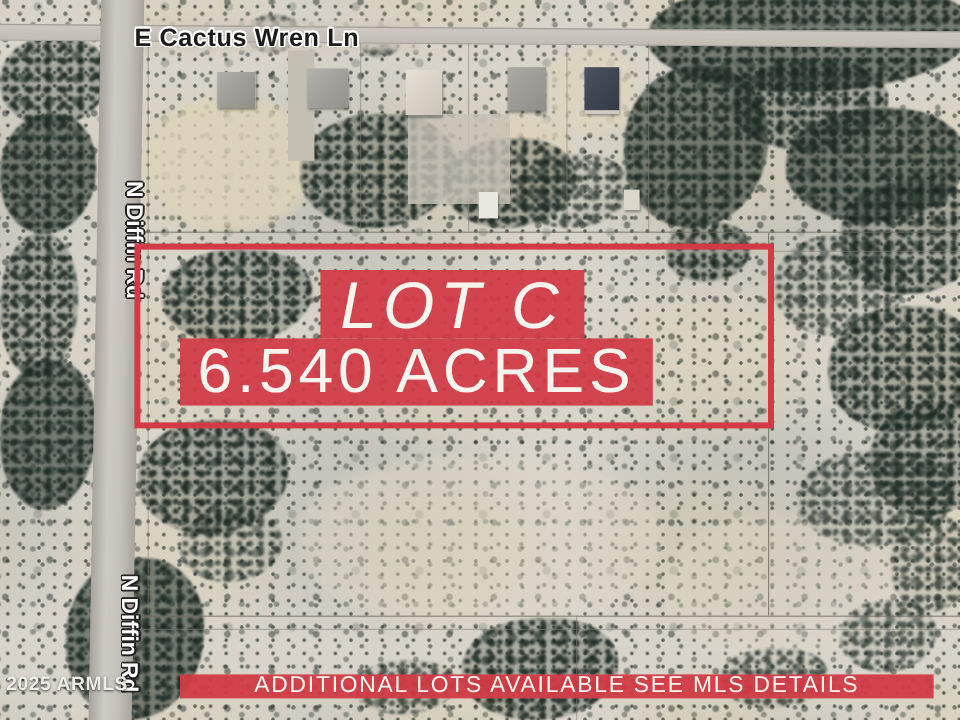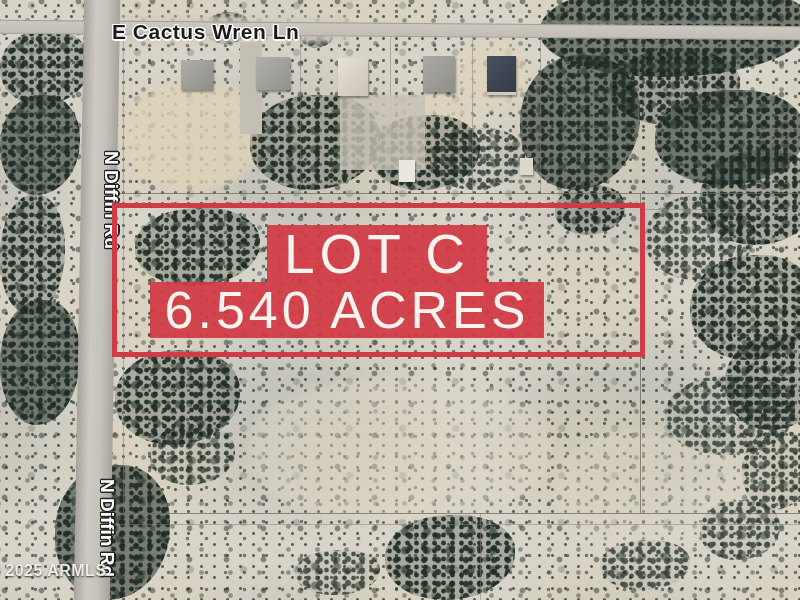--- a/index.html
+++ b/index.html
@@ -62,21 +62,21 @@
   .label-light { color:var(--label-light,#ffffff);
     text-shadow:-1px -1px 0 #222,1px -1px 0 #222,-1px 1px 0 #222,1px 1px 0 #222,
                 0 -1.5px 0 #222,0 1.5px 0 #222,-1.5px 0 0 #222,1.5px 0 0 #222; }
   .vlabel { transform:rotate(90deg); transform-origin:center; text-align:center; }
   
   .lot-box { position:absolute; left:112px; top:203px; width:533px; height:154px;
     border:5px solid var(--overlay-red,#d23b46); box-sizing:border-box; z-index:30; }
   .lot-line { position:absolute; z-index:31; display:flex; align-items:center; justify-content:center;
     background:rgba(210,58,69,.93); color:var(--overlay-text,#f7f4ef); }
   .lot-line1 { left:267px; top:225px; width:220px; height:57px;
-    font-size:55px; letter-spacing:5px; }
+    font-size:55px; letter-spacing:5px;font-style:italic; }
   .lot-line2 { left:150px; top:282px; width:394px; height:56px;
     font-size:52px; letter-spacing:4px; }
   .banner { position:absolute; left:150px; top:562px; width:628px; height:20px;
     background:rgba(210,58,69,.95); color:var(--overlay-text,#f7f4ef); z-index:32;
     font-size:19px; letter-spacing:1.5px; line-height:20px; text-align:center; white-space:nowrap; }
   .watermark { position:absolute; left:-12px; top:562px; z-index:40;
     font-size:16px; font-weight:bold; letter-spacing:.5px; color:rgba(250,248,242,.92);
     text-shadow:0 1px 2px rgba(30,30,30,.85); white-space:nowrap; }
 </style>
 </head>
@@ -147,15 +147,16 @@
   <div class="house" style="left:520px;top:158px;width:13px;height:17px;background:#dcd8cc;"></div>
 
   <div class="map-label label-dark" style="left:112px;top:20px;font-size:21px;letter-spacing:.5px;">E Cactus Wren Ln</div>
   <div class="map-label label-light vlabel" style="left:56px;top:189px;width:110px;font-size:19px;">N Diffin Rd</div>
   <div class="map-label label-light vlabel" style="left:49px;top:517px;width:116px;font-size:19px;">N Diffin Rd</div>
 
   <div class="lot-box"></div>
   <div class="lot-line lot-line1">LOT C</div>
   <div class="lot-line lot-line2">6.540 ACRES</div>
 
+  <div class="banner">ADDITIONAL LOTS AVAILABLE SEE MLS DETAILS</div>
 
   <div class="watermark">© 2025 ARMLS</div>
 </div>
 
 </body></html>

